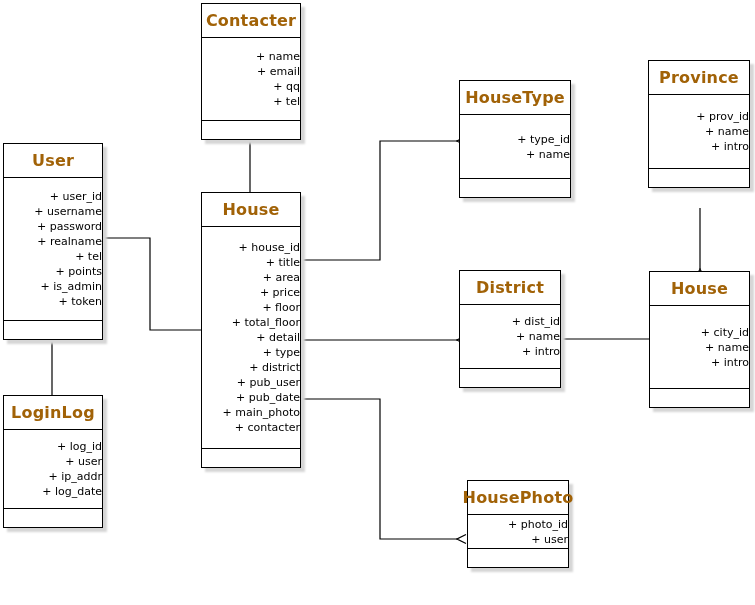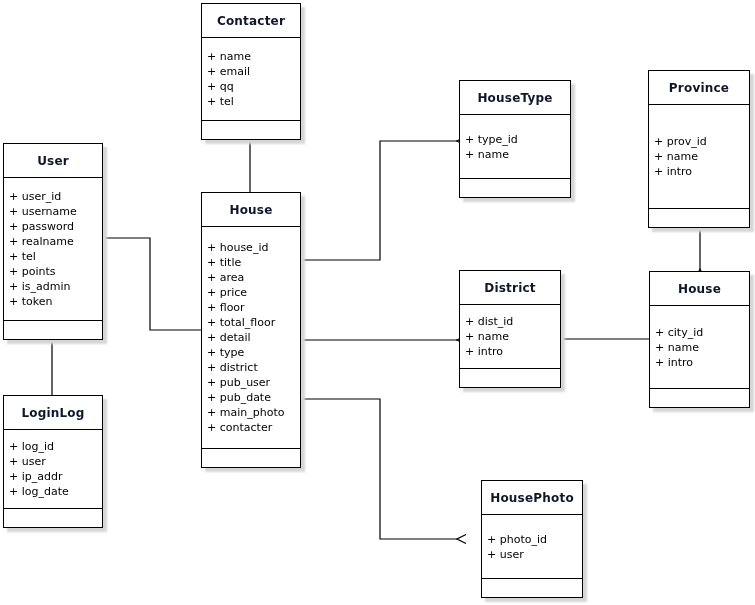--- a/index.html
+++ b/index.html
@@ -10,28 +10,28 @@
   .connector-layer{position:absolute;left:0;top:0;width:755px;height:605px;}
   .connector-layer polyline{fill:none;stroke:#000000;stroke-width:1.2;}
   .uml-class{
     position:absolute;box-sizing:border-box;background:#ffffff;
     border:1.5px solid #000000;box-shadow:4px 4px 2px #d6d6d6;
     display:flex;flex-direction:column;
   }
   .uml-title{
     height:33px;flex:0 0 33px;border-bottom:1.5px solid #000000;
     display:flex;align-items:center;justify-content:center;
-    font-weight:bold;font-size:12px;color:#0f172a;letter-spacing:0.2px;
+    font-weight:bold;font-size:16px;color:#a16207;letter-spacing:0.2px;
   }
   .uml-attrs{
     flex:1 1 auto;display:flex;flex-direction:column;justify-content:center;
     padding-left:5px;border-bottom:1.5px solid #000000;
     font-size:11px;color:#000000;
   }
-  .uml-attr{line-height:15px;white-space:nowrap;}
+  .uml-attr{line-height:15px;white-space:nowrap;text-align:right;}
   .uml-footer{height:18px;flex:0 0 18px;}
 </style>
 </head>
 <body>
 
 <div class="canvas">
   <svg class="connector-layer" viewBox="0 0 755 605" xmlns="http://www.w3.org/2000/svg">
     <defs>
       <marker id="open-arrow" markerUnits="userSpaceOnUse" markerWidth="12" markerHeight="12" viewBox="0 0 12 12" refX="1.5" refY="6" orient="auto">
         <path d="M10.5,1.5 L1.5,6 L10.5,10.5" fill="none" stroke="#000000" stroke-width="1.2"></path>
@@ -101,21 +101,21 @@
       <div class="uml-footer"></div>
     </div>
     <div class="uml-class" style="left: 459px; top: 80px; width: 112px; height: 118px;">
       <div class="uml-title">HouseType</div>
       <div class="uml-attrs">
         <div class="uml-attr">+ type_id</div>
         <div class="uml-attr">+ name</div>
       </div>
       <div class="uml-footer"></div>
     </div>
-    <div class="uml-class" style="left: 648px; top: 70px; width: 102px; height: 158px;">
+    <div class="uml-class" style="left: 648px; top: 60px; width: 102px; height: 128px;">
       <div class="uml-title">Province</div>
       <div class="uml-attrs">
         <div class="uml-attr">+ prov_id</div>
         <div class="uml-attr">+ name</div>
         <div class="uml-attr">+ intro</div>
       </div>
       <div class="uml-footer"></div>
     </div>
     <div class="uml-class" style="left: 459px; top: 270px; width: 102px; height: 118px;">
       <div class="uml-title">District</div>
@@ -128,21 +128,21 @@
     </div>
     <div class="uml-class" style="left: 649px; top: 271px; width: 101px; height: 137px;">
       <div class="uml-title">House</div>
       <div class="uml-attrs">
         <div class="uml-attr">+ city_id</div>
         <div class="uml-attr">+ name</div>
         <div class="uml-attr">+ intro</div>
       </div>
       <div class="uml-footer"></div>
     </div>
-    <div class="uml-class" style="left: 481px; top: 480px; width: 102px; height: 118px;">
+    <div class="uml-class" style="left: 467px; top: 480px; width: 102px; height: 88px;">
       <div class="uml-title">HousePhoto</div>
       <div class="uml-attrs">
         <div class="uml-attr">+ photo_id</div>
         <div class="uml-attr">+ user</div>
       </div>
       <div class="uml-footer"></div>
     </div>
   </div>
 
 </body></html>

